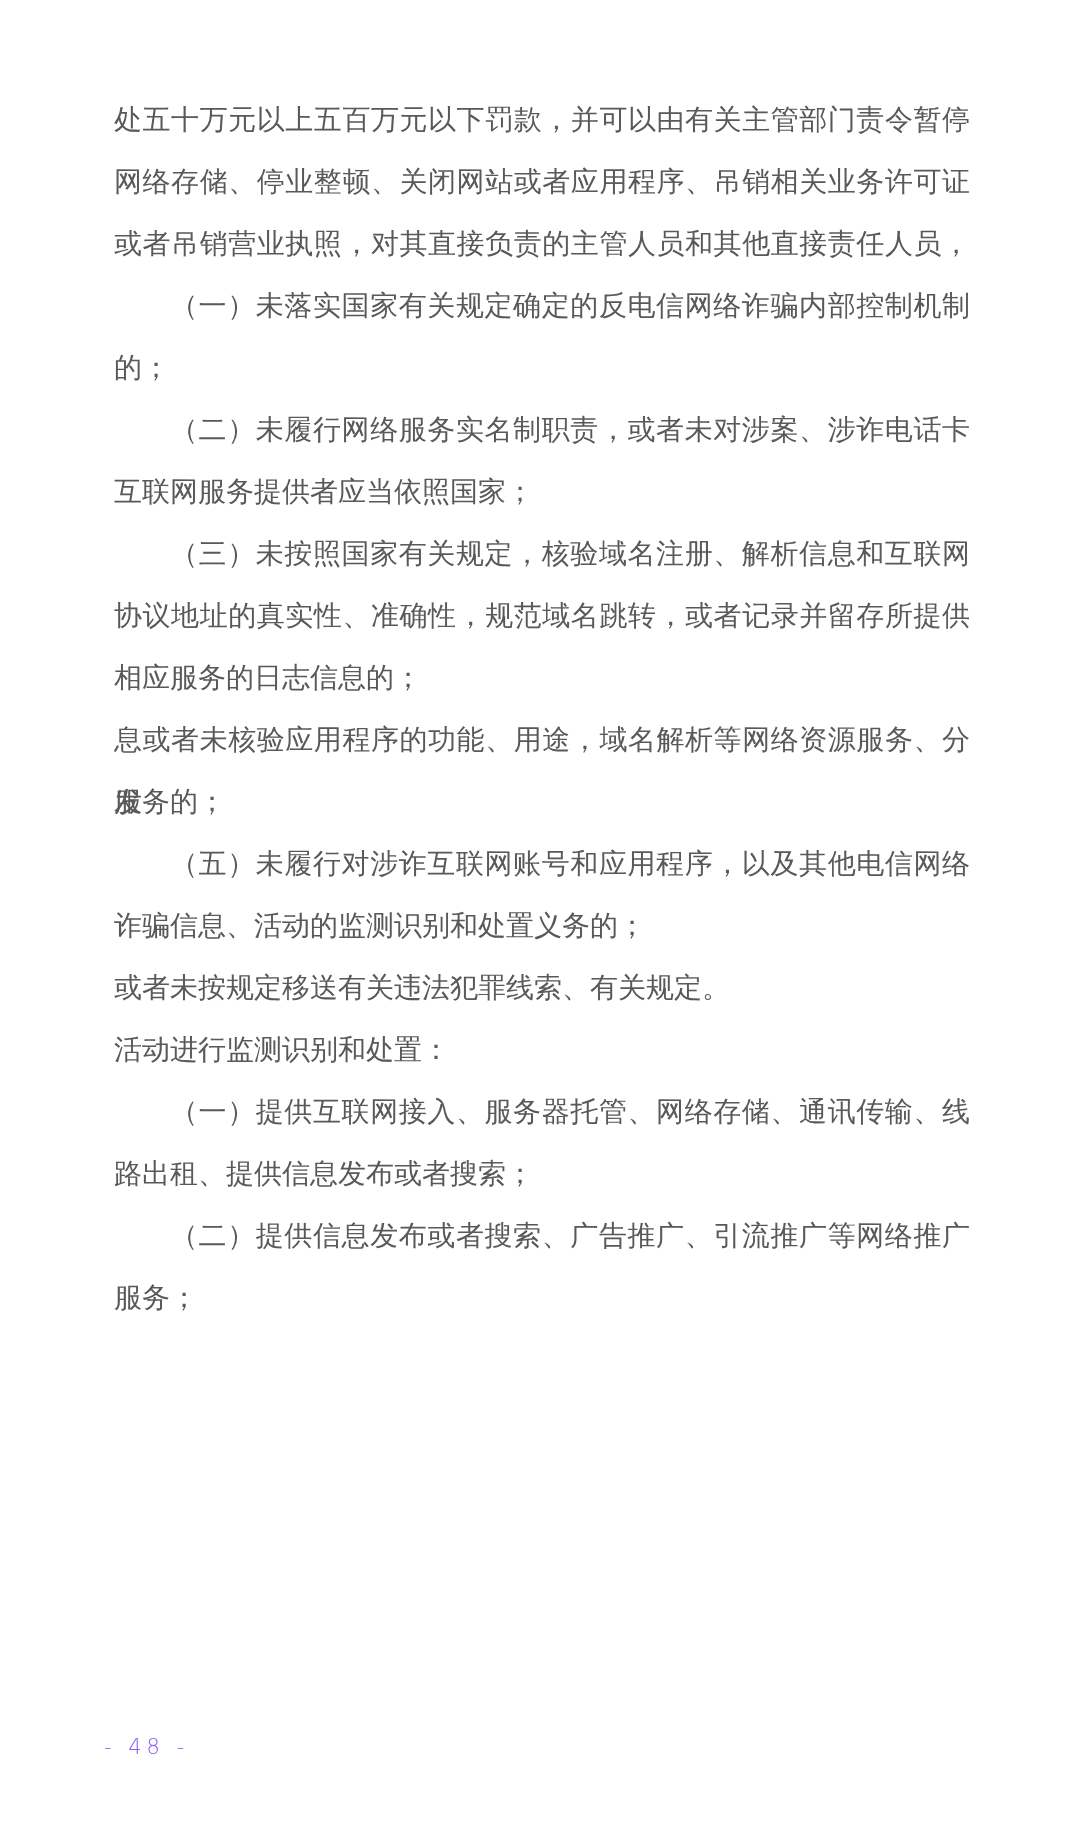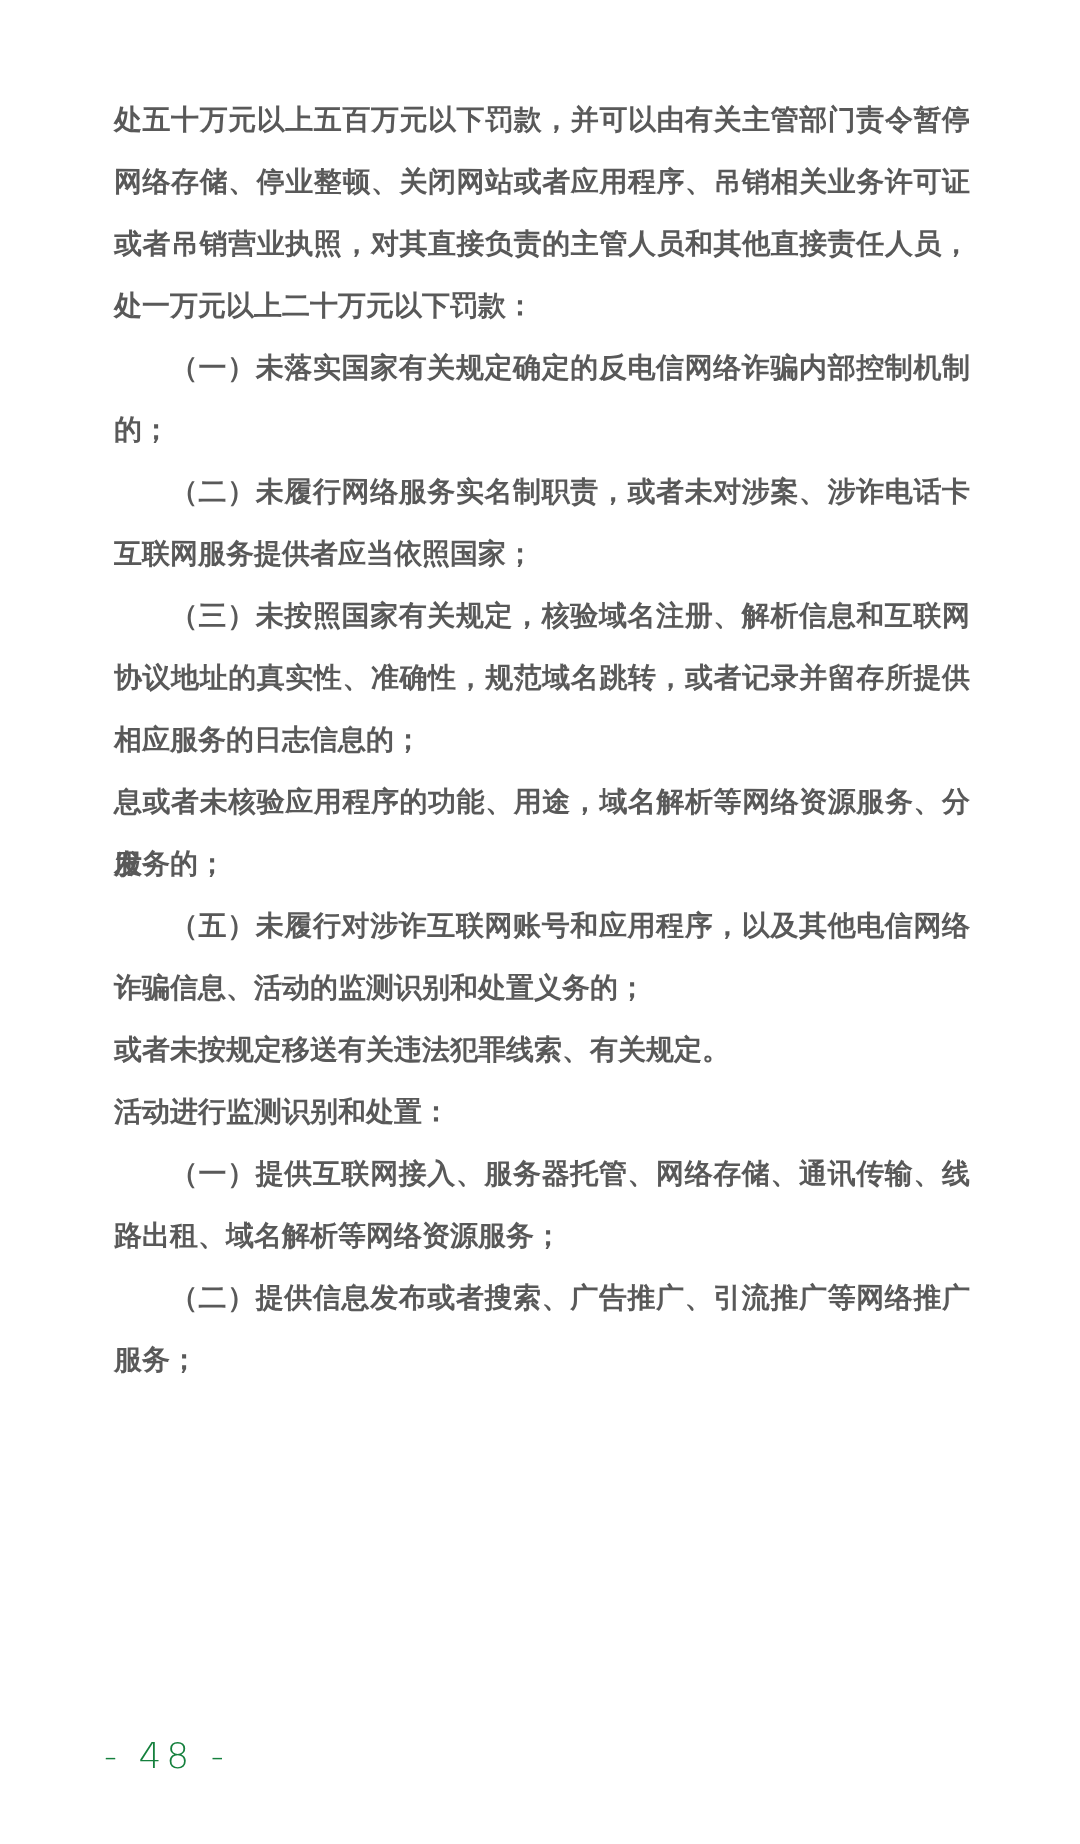--- a/index.html
+++ b/index.html
@@ -29,63 +29,61 @@
     font-weight: 300;
     letter-spacing: 0;
   }
   .line {
     height: 62px;
     line-height: 62px;
     white-space: normal;
     text-align: justify;
     text-align-last: justify;
     text-justify: inter-character;
-    font-weight: bold;
   }
   .line.end {
     text-align-last: auto;
   }
   .line.indent {
     text-indent: 2em;
   }
   .page-footer {
     position: absolute;
     left: 104px;
     top: 1735px;
-    color: #15803d;
-    font-size: 36px;
+    color: #8b5cf6;
+    font-size: 21px;
     font-weight: 300;
     letter-spacing: 5px;
   }
 </style>
 </head>
 <body>
 
 <div class="page">
 
   <div class="text-block">
     <div class="line">处五十万元以上五百万元以下罚款，并可以由有关主管部门责令暂停</div>
     <div class="line">网络存储、停业整顿、关闭网站或者应用程序、吊销相关业务许可证</div>
     <div class="line">或者吊销营业执照，对其直接负责的主管人员和其他直接责任人员，</div>
-    <div class="line end">处一万元以上二十万元以下罚款：</div>
     <div class="line indent">（一）未落实国家有关规定确定的反电信网络诈骗内部控制机制</div>
     <div class="line end">的；</div>
     <div class="line indent">（二）未履行网络服务实名制职责，或者未对涉案、涉诈电话卡</div>
     <div class="line end">互联网服务提供者应当依照国家；</div>
     <div class="line indent">（三）未按照国家有关规定，核验域名注册、解析信息和互联网</div>
     <div class="line">协议地址的真实性、准确性，规范域名跳转，或者记录并留存所提供</div>
     <div class="line end">相应服务的日志信息的；</div>
     <div class="line">息或者未核验应用程序的功能、用途，域名解析等网络资源服务、分发</div>
     <div class="line end">服务的；</div>
     <div class="line indent">（五）未履行对涉诈互联网账号和应用程序，以及其他电信网络</div>
     <div class="line end">诈骗信息、活动的监测识别和处置义务的；</div>
     <div class="line end">或者未按规定移送有关违法犯罪线索、有关规定。</div>
     <div class="line end">活动进行监测识别和处置：</div>
     <div class="line indent">（一）提供互联网接入、服务器托管、网络存储、通讯传输、线</div>
-    <div class="line end">路出租、域名解析等网络资源服务；</div>
+    <div class="line end">路出租、提供信息发布或者搜索；</div>
     <div class="line indent">（二）提供信息发布或者搜索、广告推广、引流推广等网络推广</div>
     <div class="line end">服务；</div>
   </div>
 
   <div class="page-footer">
     <span>- 48 -</span>
   </div>
 
 </div>
 

